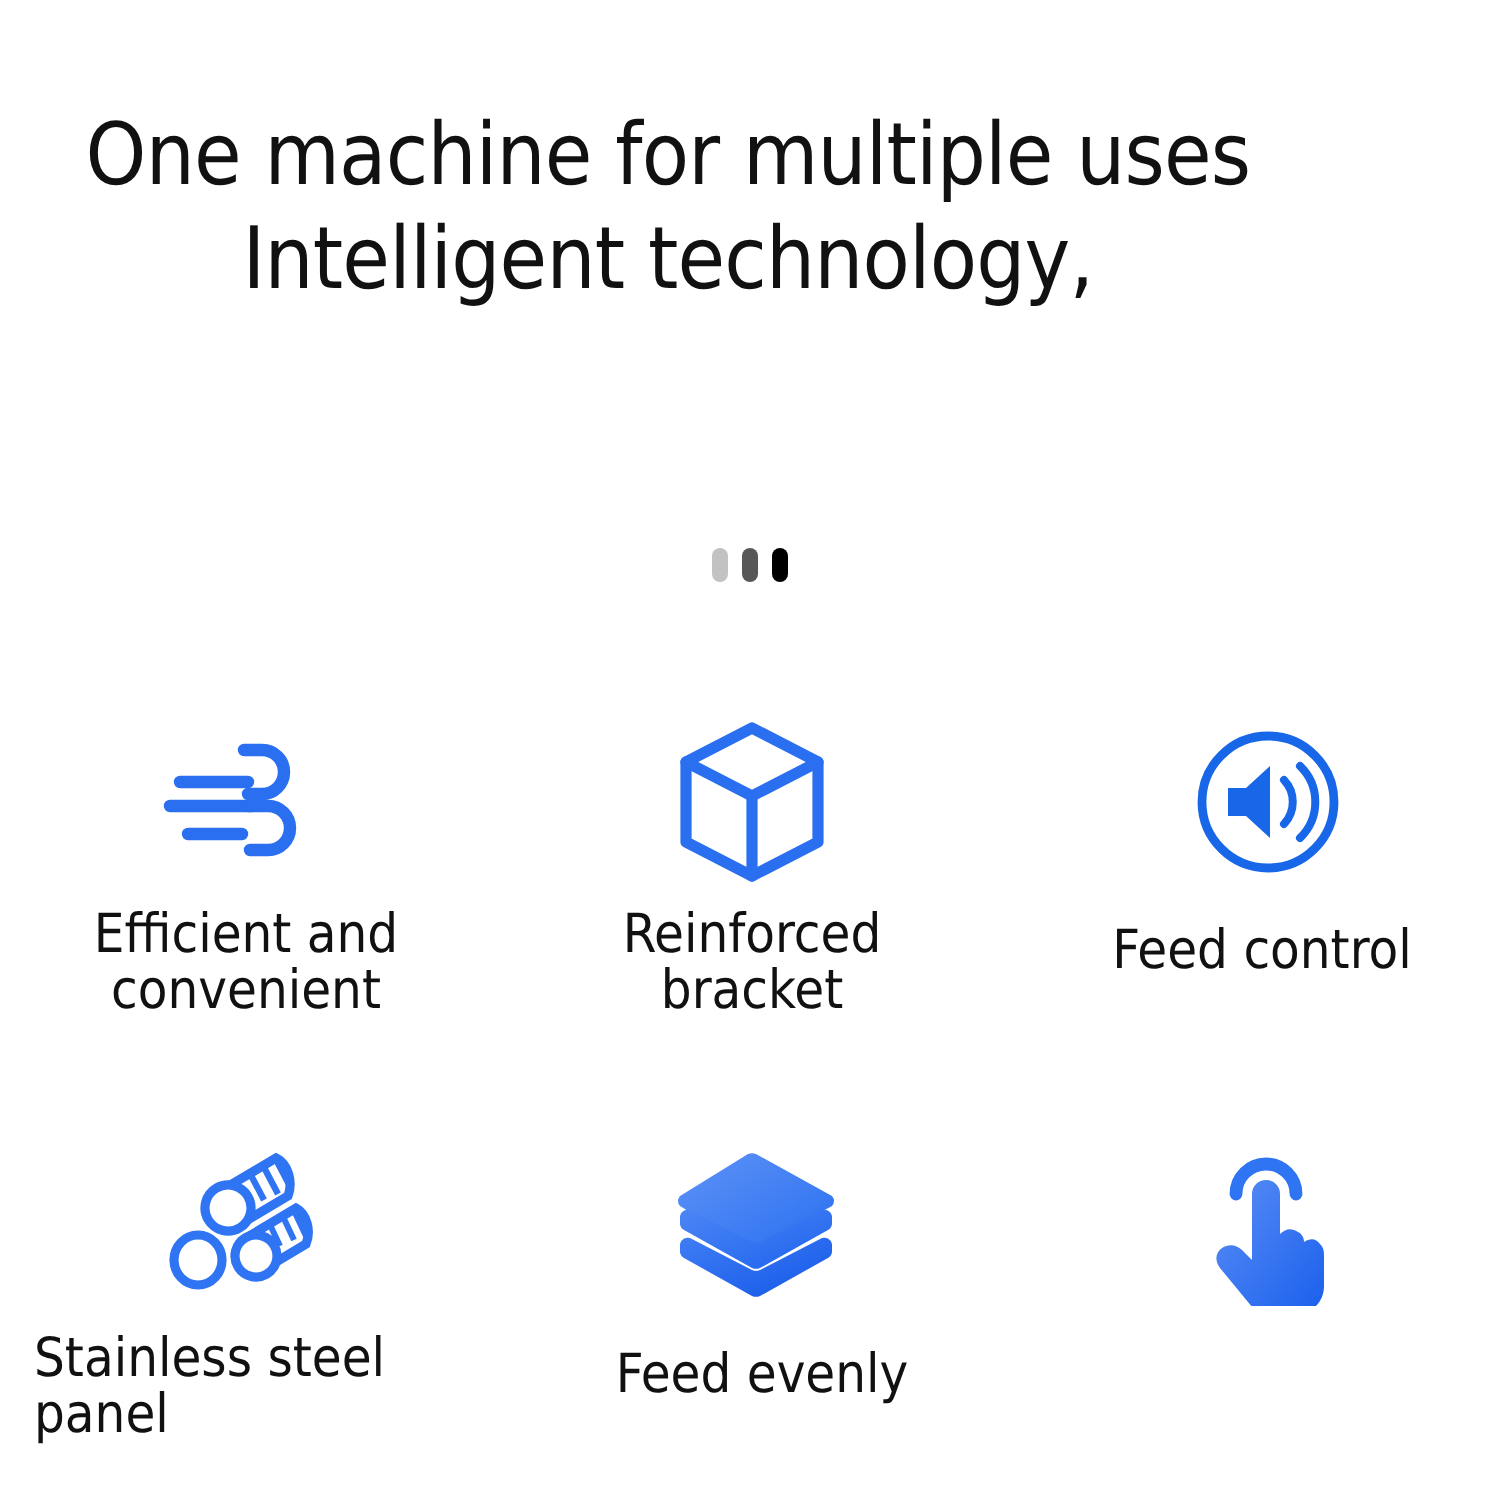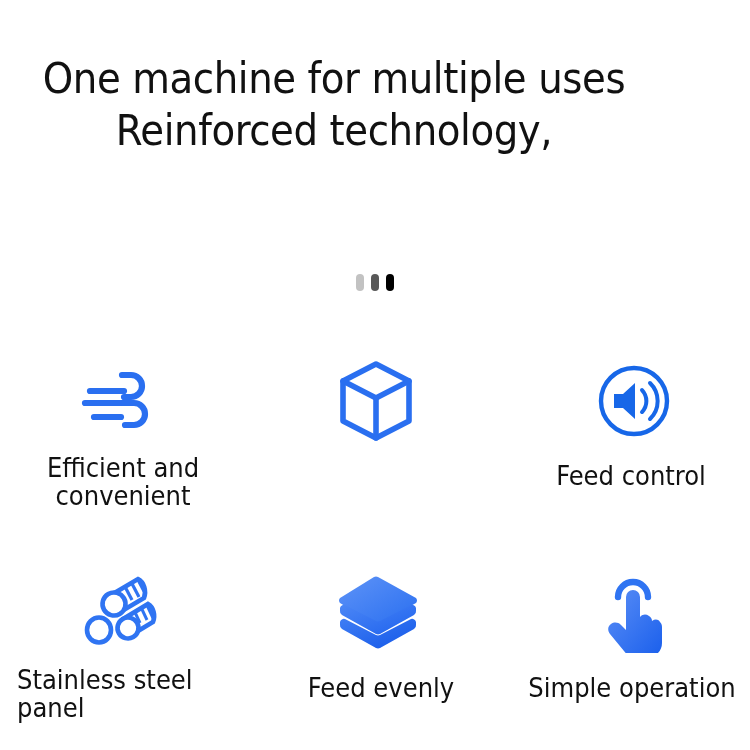--- a/index.html
+++ b/index.html
@@ -108,21 +108,21 @@
   .cell-4 .icon-wrap { transform: translateX(3px); }
   .cell-5 .icon-wrap { transform: translateX(12px); }
 </style>
 </head>
 <body>
 
 <div class="page">
 
   <div class="heading">
     <span class="hline">One machine for multiple uses</span>
-    <span class="hline">Reinforced technology,</span>
+    <span class="hline">Intelligent technology,</span>
   </div>
 
   <div class="divider">
     <span class="bar" style="background: rgb(194, 194, 194);"></span>
     <span class="bar" style="background: rgb(88, 88, 88);"></span>
     <span class="bar" style="background: rgb(0, 0, 0);"></span>
   </div>
 
   <div class="grid">
 
@@ -144,20 +144,21 @@
     <div class="cell cell-1">
       <div class="icon-wrap">
         <svg width="74" height="82" viewBox="0 0 74 82" fill="none">
           <g stroke="#2a6ff0" stroke-width="5.6" stroke-linejoin="round" stroke-linecap="round" fill="none">
             <path d="M37 4 L70 21 V61 L37 78 L4 61 V21 Z"></path>
             <path d="M4 21 L37 38 L70 21"></path>
             <path d="M37 38 V78"></path>
           </g>
         </svg>
       </div>
+      <div class="caption">Reinforced bracket</div>
     </div>
 
     <div class="cell cell-2">
       <div class="icon-wrap">
         <svg width="74" height="74" viewBox="0 0 74 74" fill="none">
           <circle cx="37" cy="37" r="33" stroke="#1767e8" stroke-width="4.4" fill="none"></circle>
           <path d="M17 30 H26 L38 19 V55 L26 44 H17 Z" fill="#1767e8"></path>
           <g stroke="#1767e8" stroke-width="4" stroke-linecap="round" fill="none">
             <path d="M45 26 a16 16 0 0 1 0 22"></path>
             <path d="M53 19 a25 25 0 0 1 0 36"></path>
@@ -244,17 +245,16 @@
             </linearGradient>
           </defs>
 
           <path d="M17 24 a15 15 0 0 1 30 0" stroke="#2f74f2" stroke-width="6.4" stroke-linecap="round" fill="none"></path>
 
           <path d="M25 24 a7 7 0 0 1 14 0 v20 c3 -3 6 -3 9 -1 c2 1 3 3 3 5
                    c3 -2 6 -2 8 1 c2 2 2 4 2 6 v15 c0 8 -6 14 -14 14 H34
                    c-5 0 -8 -2 -11 -6 L9 61 c-3 -4 -2 -8 1 -10 c3 -2 7 -2 10 1 l5 5 Z" fill="url(#handGrad)"></path>
         </svg>
       </div>
-      <div class="caption">Simple operation</div>
     </div>
 
   </div>
 </div>
 
 </body></html>

